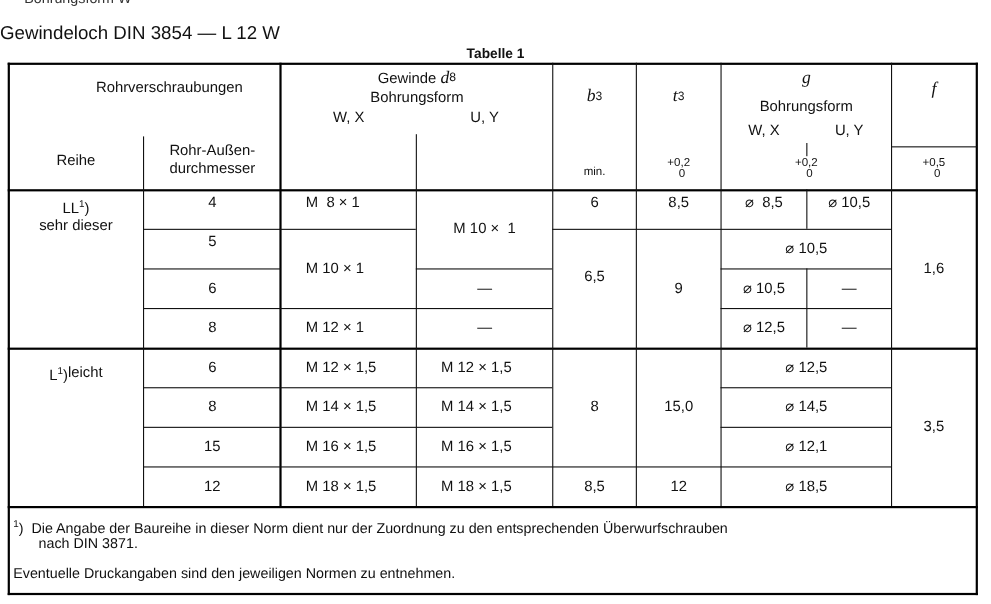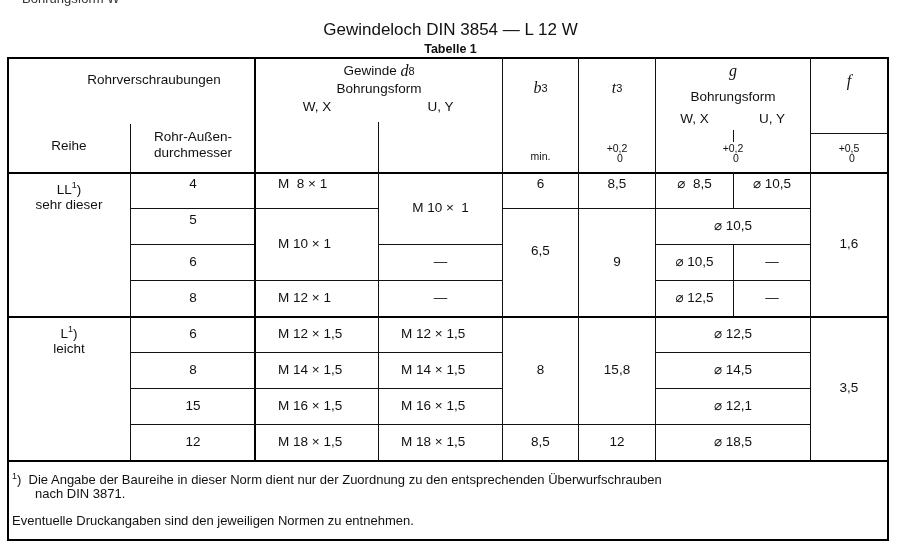--- a/index.html
+++ b/index.html
@@ -1,20 +1,20 @@
 <!DOCTYPE html>
 <html><head>
 <meta charset="utf-8">
 <style>
   html, body { margin:0; padding:0; background:#ffffff; }
   body { width:901px; height:549px; position:relative; overflow:hidden;
          font-family:"Liberation Sans", sans-serif; color:#111; }
   .abs { position:absolute; }
   .cut-label { left:22px; top:-9px; font-size:13px; color:#333; }
-  .title { left:0; width:901px; top:20px; text-align:center; font-size:17px; color:#111; }
+  .title { left:0; width:901px; top:20px; text-align:left; font-size:17px; color:#111; }
   .subtitle { left:0; width:901px; top:42px; text-align:center; font-size:12.5px; font-weight:bold; }
   .hline { position:absolute; background:#111; height:1px; }
   .vline { position:absolute; background:#111; width:1px; }
   .thick { background:#000; }
   .cell { position:absolute; display:flex; align-items:center; justify-content:center;
           text-align:center; font-size:13.5px; line-height:16px; }
   .it { font-family:"Liberation Serif", serif; font-style:italic; font-size:16px; }
   .tol { display:inline-flex; flex-direction:column; font-size:10.5px; line-height:10px; text-align:center; }
   .tol .b { margin-left:6px; }
   .small { font-size:10.5px; }
@@ -119,21 +119,21 @@
     <span class="tol">
         <span>+0,5</span>
         <span class="b">0</span>
       </span>
   </div>
 
   <div class="cell" style="left:8px;top:178px;width:122px;height:34px;flex-direction:column;">
     <span><span>LL</span><sup>1</sup>)</span>
     <span>sehr dieser</span>
   </div>
-  <div class="cell" style="left:8px;top:322px;width:122px;height:34px;flex-direction:column;">
+  <div class="cell" style="left:8px;top:322px;width:122px;height:34px;flex-direction:row;">
     <span><span>L</span><sup>1</sup>)</span>
     <span>leicht</span>
   </div>
   <div class="cell" style="left:811px;top:172px;width:76px;height:144px;">1,6</div>
   <div class="cell" style="left:811px;top:316px;width:76px;height:144px;">3,5</div>
 
   <div class="cell" style="left:131px;top:172px;width:124px;height:24px;">4</div>
   <div class="cell" style="left:256px;top:172px;width:122px;height:24px;justify-content:flex-start;padding-left:22px;box-sizing:border-box;white-space:pre;">M  8 × 1</div>
   <div class="cell" style="left:379px;top:172px;width:123px;height:72px;white-space:pre;">M 10 ×  1</div>
   <div class="cell" style="left:503px;top:172px;width:75px;height:24px;">6</div>
@@ -155,21 +155,21 @@
   <div class="cell" style="left:131px;top:280px;width:124px;height:36px;">8</div>
   <div class="cell" style="left:256px;top:280px;width:122px;height:36px;justify-content:flex-start;padding-left:22px;box-sizing:border-box;">M 12 × 1</div>
   <div class="cell" style="left:379px;top:280px;width:123px;height:36px;">—</div>
   <div class="cell" style="left:656px;top:280px;width:77px;height:36px;">⌀ 12,5</div>
   <div class="cell" style="left:734px;top:280px;width:76px;height:36px;">—</div>
 
   <div class="cell" style="left:131px;top:316px;width:124px;height:36px;">6</div>
   <div class="cell" style="left:256px;top:316px;width:122px;height:36px;justify-content:flex-start;padding-left:22px;box-sizing:border-box;">M 12 × 1,5</div>
   <div class="cell" style="left:379px;top:316px;width:123px;height:36px;justify-content:flex-start;padding-left:22px;box-sizing:border-box;">M 12 × 1,5</div>
   <div class="cell" style="left:503px;top:316px;width:75px;height:108px;">8</div>
-  <div class="cell" style="left:579px;top:316px;width:76px;height:108px;">15,8</div>
+  <div class="cell" style="left:579px;top:316px;width:76px;height:108px;">15,0</div>
   <div class="cell" style="left:656px;top:316px;width:154px;height:36px;">⌀ 12,5</div>
 
   <div class="cell" style="left:131px;top:352px;width:124px;height:36px;">8</div>
   <div class="cell" style="left:256px;top:352px;width:122px;height:36px;justify-content:flex-start;padding-left:22px;box-sizing:border-box;">M 14 × 1,5</div>
   <div class="cell" style="left:379px;top:352px;width:123px;height:36px;justify-content:flex-start;padding-left:22px;box-sizing:border-box;">M 14 × 1,5</div>
   <div class="cell" style="left:656px;top:352px;width:154px;height:36px;">⌀ 14,5</div>
 
   <div class="cell" style="left:131px;top:388px;width:124px;height:36px;">15</div>
   <div class="cell" style="left:256px;top:388px;width:122px;height:36px;justify-content:flex-start;padding-left:22px;box-sizing:border-box;">M 16 × 1,5</div>
   <div class="cell" style="left:379px;top:388px;width:123px;height:36px;justify-content:flex-start;padding-left:22px;box-sizing:border-box;">M 16 × 1,5</div>

